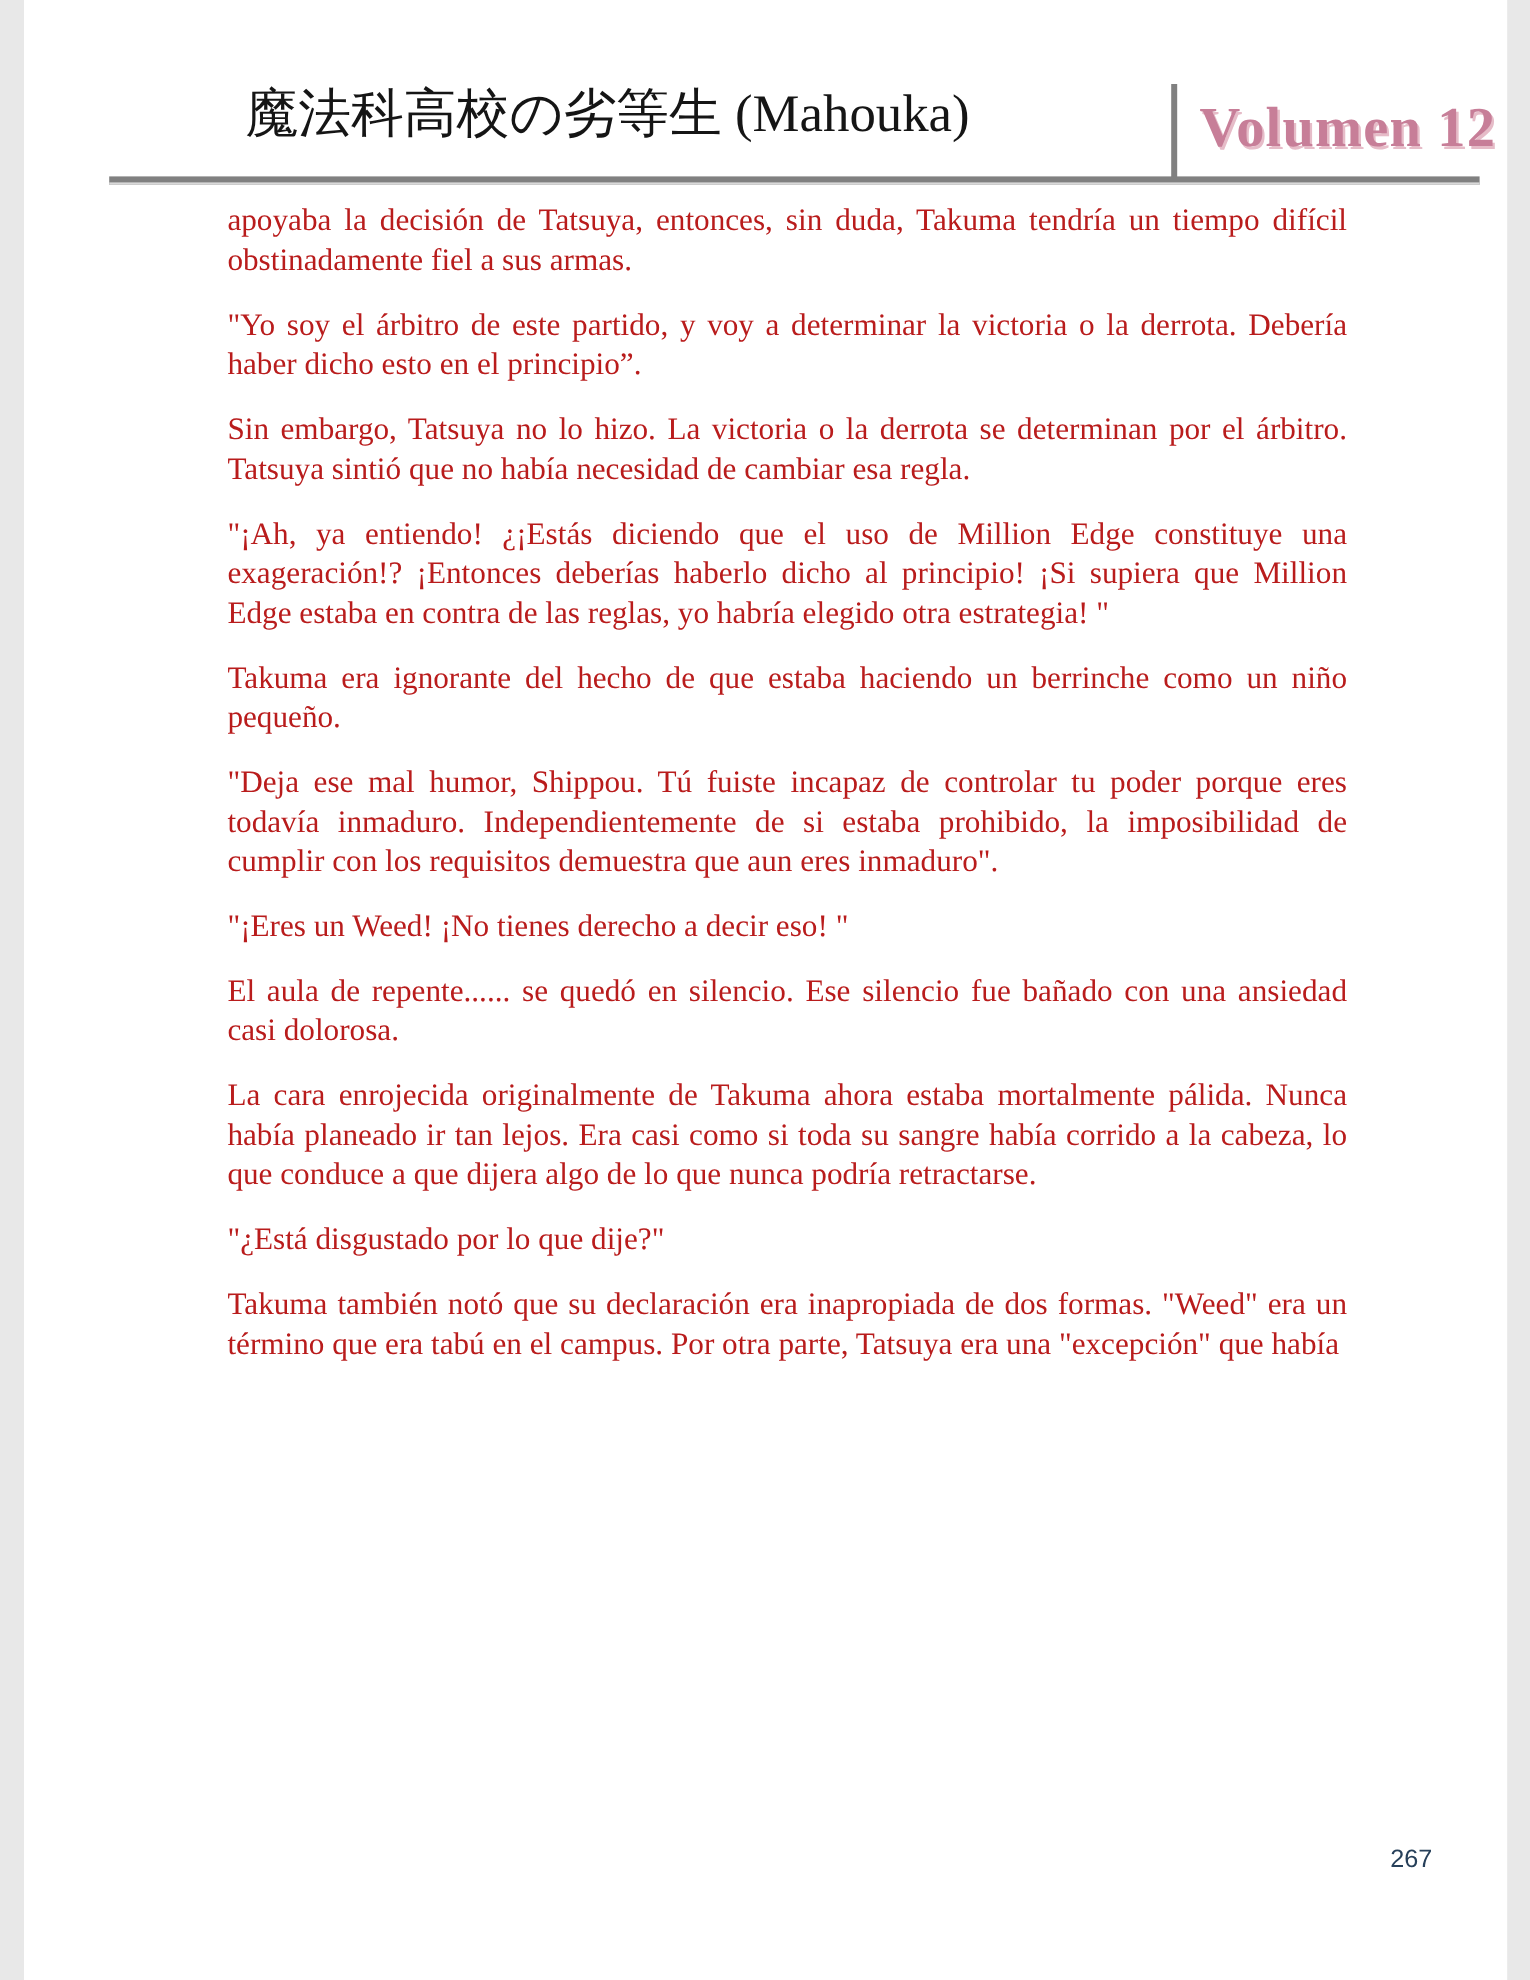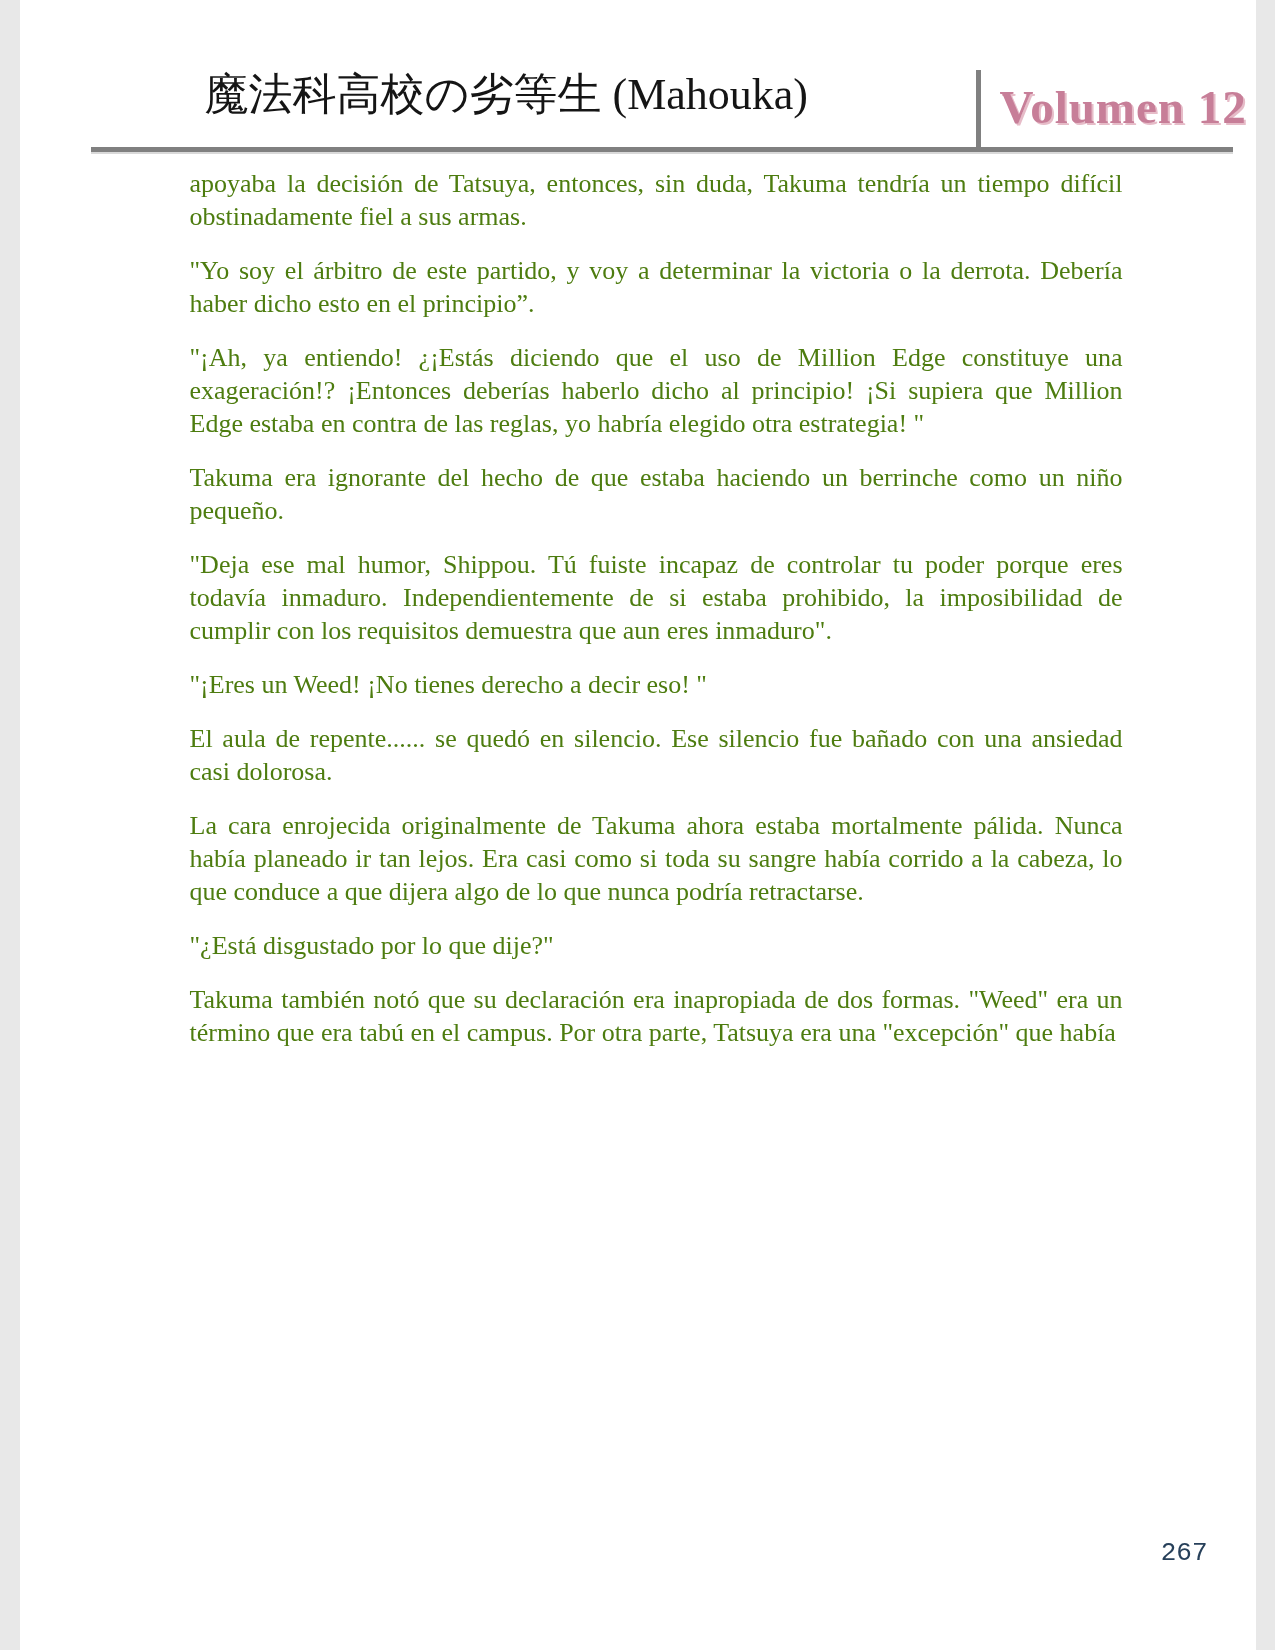--- a/index.html
+++ b/index.html
@@ -51,50 +51,51 @@
     border-bottom: 2px solid #d9d9d9;
   }
   
   .content {
     position: absolute;
     left: 170px;
     top: 167px;
     width: 933px;
     font-size: 26px;
     line-height: 33px;
-    color: #4d7c0f;
+    color: #b91c1c;
     text-align: justify;
   }
   .content p { margin: 0 0 21px 0; }
   
   .page-number {
     position: absolute;
-    right: 48px;
+    right: 62px;
     top: 1538px;
-    font-family: Liberation Mono, monospace;
-    font-size: 26px;
+    font-family: Liberation Sans, sans-serif;
+    font-size: 21px;
     color: var(--pagenum, #27405a);
   }
 </style>
 </head>
 <body>
 
 <div class="page">
 
   <header>
     <div class="doc-title">魔法科高校の劣等生 (Mahouka)</div>
     <div class="header-vbar"></div>
     <div class="volume-label">Volumen 12</div>
     <div class="header-rule"></div>
   </header>
 
   <main class="content">
 
   <p>apoyaba la decisión de Tatsuya, entonces, sin duda, Takuma tendría un tiempo difícil obstinadamente fiel a sus armas.</p>
       <p>"Yo soy el árbitro de este partido, y voy a determinar la victoria o la derrota. Debería haber dicho esto en el principio”.</p>
+      <p>Sin embargo, Tatsuya no lo hizo. La victoria o la derrota se determinan por el árbitro. Tatsuya sintió que no había necesidad de cambiar esa regla.</p>
       <p>"¡Ah, ya entiendo! ¿¡Estás diciendo que el uso de Million Edge constituye una exageración!? ¡Entonces deberías haberlo dicho al principio! ¡Si supiera que Million Edge estaba en contra de las reglas, yo habría elegido otra estrategia! "</p>
       <p>Takuma era ignorante del hecho de que estaba haciendo un berrinche como un niño pequeño.</p>
       <p>"Deja ese mal humor, Shippou. Tú fuiste incapaz de controlar tu poder porque eres todavía inmaduro. Independientemente de si estaba prohibido, la imposibilidad de cumplir con los requisitos demuestra que aun eres inmaduro".</p>
       <p>"¡Eres un Weed! ¡No tienes derecho a decir eso! "</p>
       <p>El aula de repente...... se quedó en silencio. Ese silencio fue bañado con una ansiedad casi dolorosa.</p>
       <p>La cara enrojecida originalmente de Takuma ahora estaba mortalmente pálida. Nunca había planeado ir tan lejos. Era casi como si toda su sangre había corrido a la cabeza, lo que conduce a que dijera algo de lo que nunca podría retractarse.</p>
       <p>"¿Está disgustado por lo que dije?"</p>
       <p>Takuma también notó que su declaración era inapropiada de dos formas. "Weed" era un término que era tabú en el campus. Por otra parte, Tatsuya era una "excepción" que había</p>
     </main>
 

